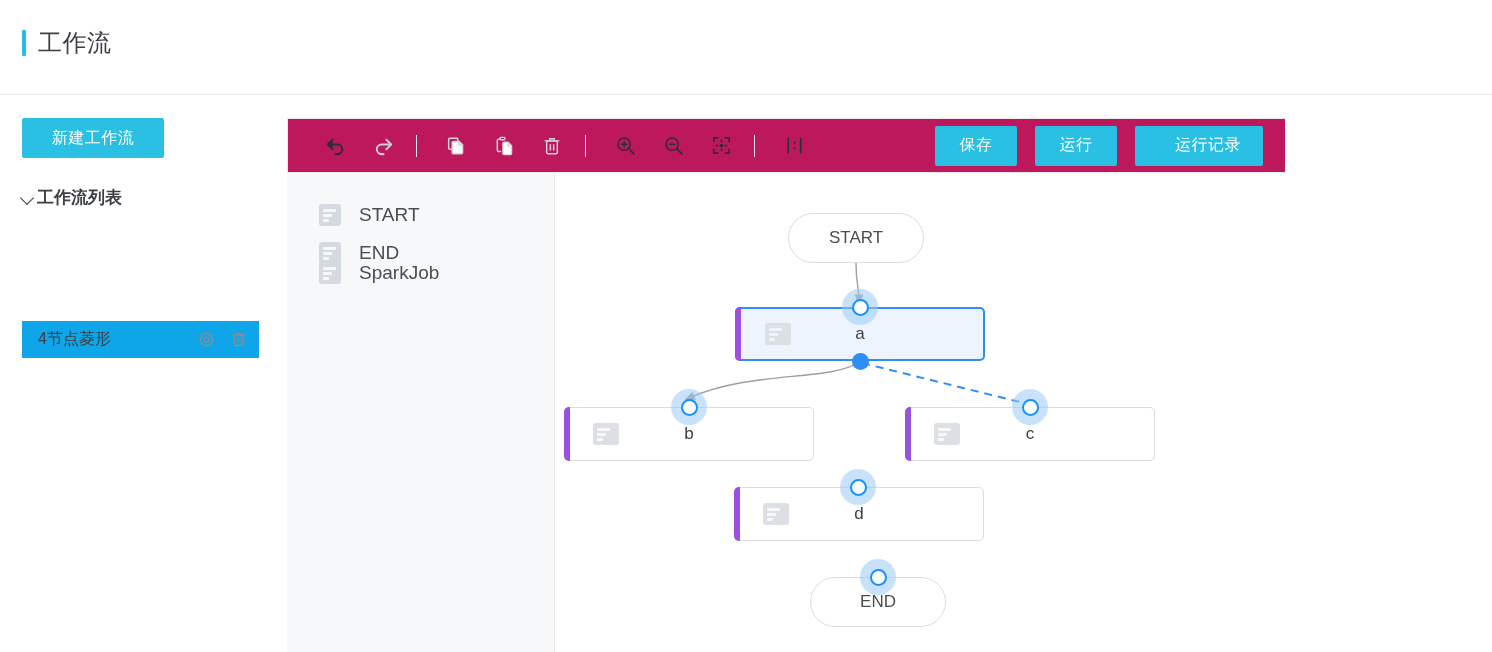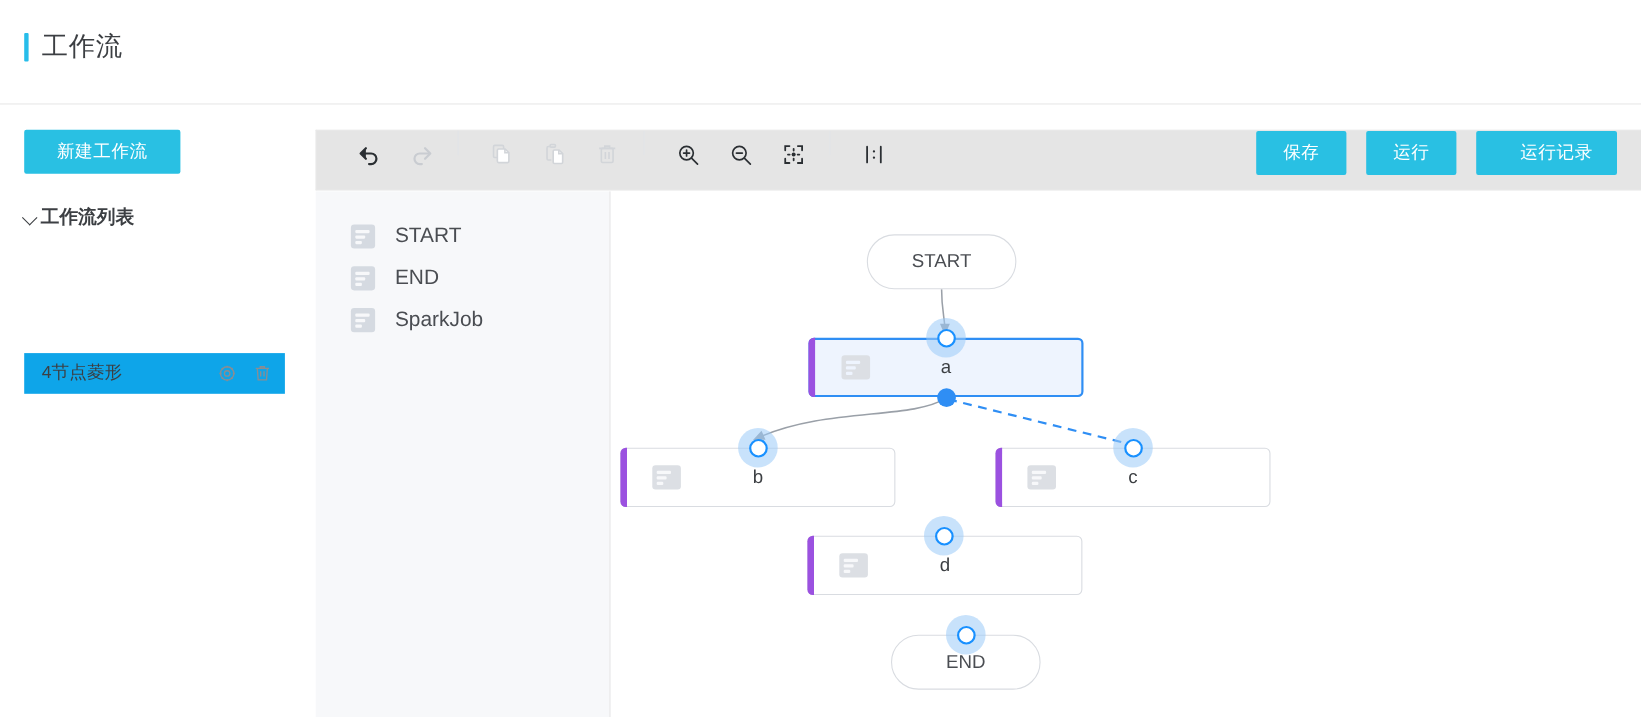--- a/index.html
+++ b/index.html
@@ -66,24 +66,24 @@
   }
   .icon-btn {
     width: 22px; height: 22px; margin-right: 10px;
     display: flex; align-items: center; justify-content: center;
     cursor: pointer;
   }
 
   
   .toolbar {
     position: absolute; left: 287px; top: 118px;
-    width: 1205px; height: 55px;
-    background: #e5e5e5;
+    width: 998px; height: 55px;
+    background: #be185d;
     border: 1px solid #e8e8e8; border-right: none;
-    display: flex; align-items: flex-start;
+    display: flex; align-items: center;
   }
   .tb-icon {
     width: 42px; height: 42px; margin-left: 6px;
     display: flex; align-items: center; justify-content: center;
     cursor: pointer;
   }
   .tb-icon:first-of-type { margin-left: 26px; }
   .tb-sep {
     width: 1px; height: 22px; background: #e2e4e8; margin: 0 12px;
   }
@@ -323,21 +323,21 @@
 
   <div class="palette-item" style="top:68px">
     <span class="doc-icon">
         <i></i>
         <i></i>
         <i></i>
       </span>
     <span class="palette-item-label">END</span>
   </div>
 
-  <div class="palette-item" style="top:106px">
+  <div class="palette-item" style="top:88px">
     <span class="doc-icon">
         <i></i>
         <i></i>
         <i></i>
       </span>
     <span class="palette-item-label">SparkJob</span>
   </div>
 </div>
 
 <div class="canvas">

